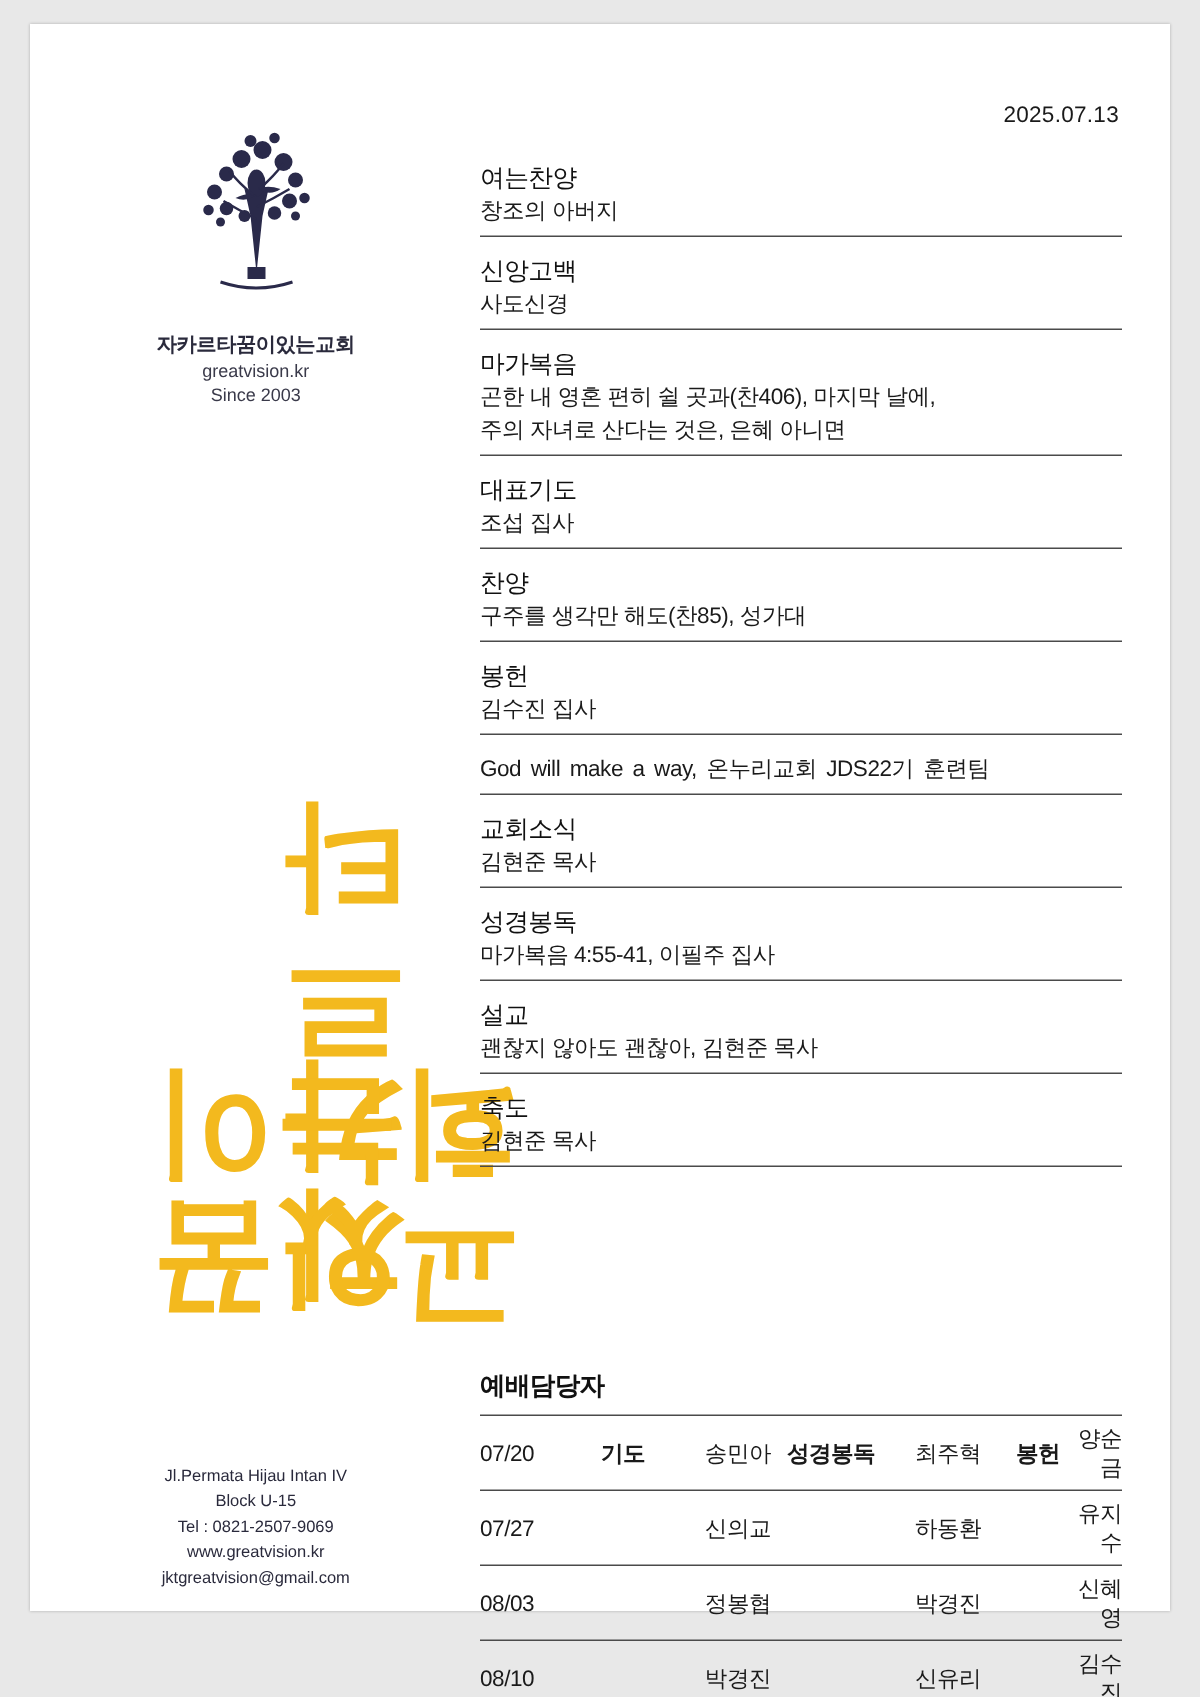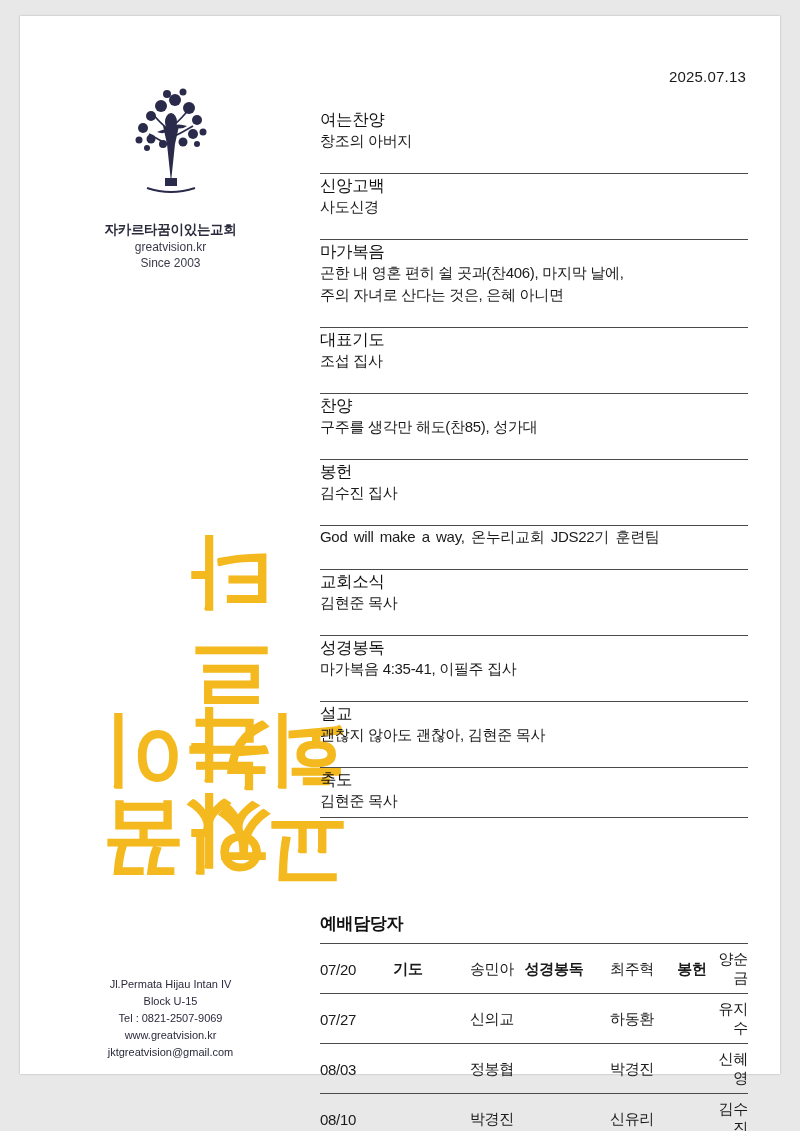--- a/index.html
+++ b/index.html
@@ -87,21 +87,21 @@
   }
 
   
   .program {
     position: absolute;
     left: 300px;
     top: 92px;
     width: 428px;
   }
   .item { padding: 0 0 2px 0; }
-  .item + .item { border-top: 1px solid #4a4a4a; padding-top: 0; margin-top: 16px; }
+  .item + .item { border-top: 1px solid #4a4a4a; padding-top: 12px; }
   .item-title {
     font-size: 16.5px;
     font-weight: normal;
     color: #111;
     letter-spacing: -0.4px;
     line-height: 1.35;
   }
   .item-desc {
     font-size: 15px;
     color: #1a1a1a;
@@ -133,21 +133,21 @@
     font-size: 15px;
     color: #1a1a1a;
   }
   table.duty-table td {
     border-top: 1px solid #4a4a4a;
     padding: 6px 0 5px 0;
     letter-spacing: -0.3px;
   }
   table.duty-table tr:last-child td { border-bottom: 1px solid #4a4a4a; }
   td.c-date { width: 66px; text-align: left; }
-  td.c-lab { width: 44px; text-align: center; font-weight: bold; }
+  td.c-lab { width: 44px; text-align: right; font-weight: bold; }
   td.c-val1 { width: 84px; text-align: right; }
   td.c-lab2 { width: 80px; text-align: center; font-weight: bold; }
   td.c-val2 { width: 76px; text-align: center; }
   td.c-lab3 { width: 44px; text-align: center; font-weight: bold; }
   td.c-val3 { text-align: right; }
 </style>
 </head>
 <body>
 
 <div class="page">
@@ -233,21 +233,21 @@
     </div>
     <div class="item">
       <div class="item-desc spread">God will make a way,   온누리교회 JDS22기 훈련팀</div>
     </div>
     <div class="item">
       <div class="item-title">교회소식</div>
       <div class="item-desc">김현준 목사</div>
     </div>
     <div class="item">
       <div class="item-title">성경봉독</div>
-      <div class="item-desc">마가복음 4:35-41,  이필주 집사</div>
+      <div class="item-desc">마가복음 4:55-41,  이필주 집사</div>
     </div>
     <div class="item">
       <div class="item-title">설교</div>
       <div class="item-desc">괜찮지 않아도 괜찮아, 김현준 목사</div>
     </div>
     <div class="item">
       <div class="item-title">축도</div>
       <div class="item-desc">김현준 목사</div>
     </div>
     <div class="rule-bottom"></div>

